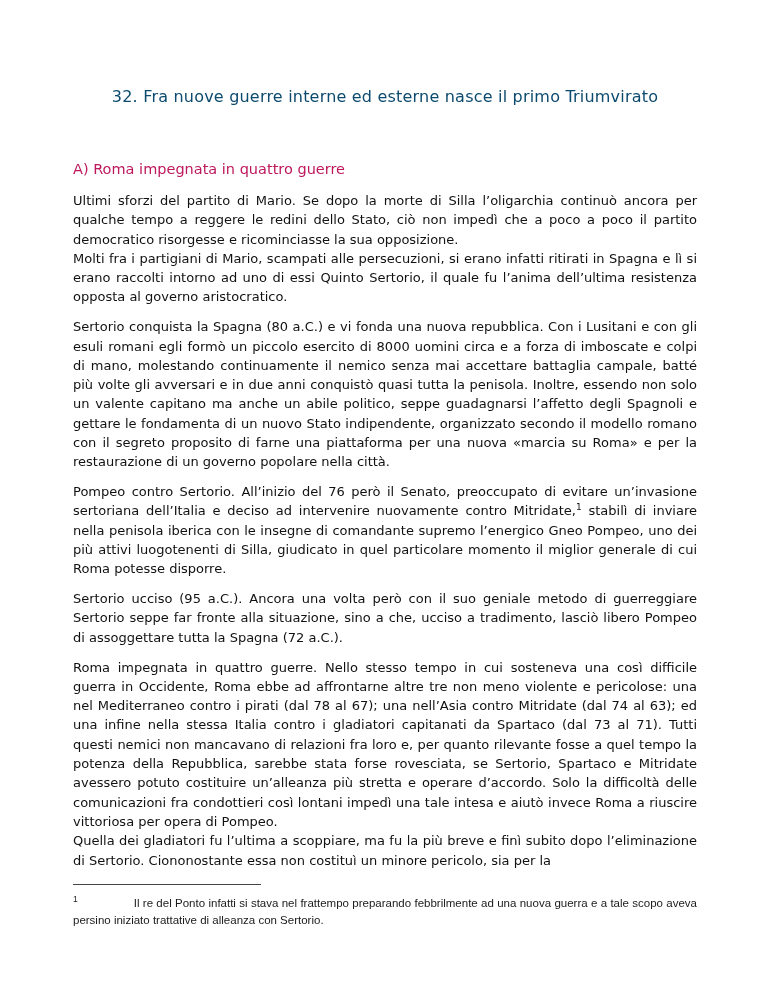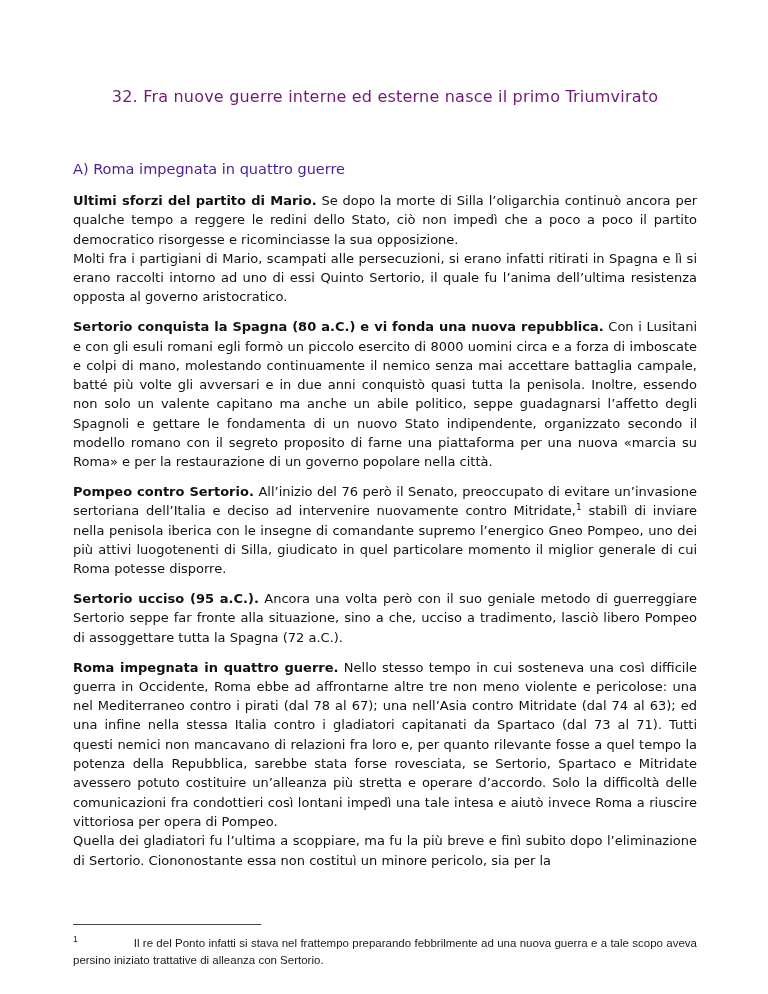--- a/index.html
+++ b/index.html
@@ -28,42 +28,42 @@
     font-weight: 400;
     text-align: center;
     letter-spacing: 0.2px;
     color: #2222dd;
   }
   .section {
     margin: 52px 0 0 0;
     font-size: 14.5px;
     line-height: 19px;
     font-weight: 400;
-    color: #4c1d95;
+    color: #be185d;
   }
   .paragraphs {
     margin-top: 12px;
   }
   p.body-par {
     margin: 0 0 10.5px 0;
     font-size: 13px;
     line-height: 19.3px;
     text-align: justify;
   }
   p.body-par .lead {
-    font-weight: bold;
+    font-weight: normal;
   }
   p.body-par sup {
     font-size: 9px;
     line-height: 0;
   }
   .footnote-area {
     position: absolute;
     left: 73px;
-    top: 924px;
+    top: 884px;
     width: 624px;
   }
   .fn-rule {
     width: 188px;
     height: 0;
     border-top: 1px solid #444444;
     margin-bottom: 6px;
   }
   p.footnote {
     margin: 0;
@@ -78,21 +78,21 @@
   }
   .fn-tab {
     display: inline-block;
     width: 56px;
   }
 </style>
 </head>
 <body>
 
 <div class="content">
-  <h1 class="title" style="color: #701a75; text-align: center;">32. Fra nuove guerre interne ed esterne nasce il primo Triumvirato</h1>
+  <h1 class="title" style="color: #0c4a6e; text-align: center;">32. Fra nuove guerre interne ed esterne nasce il primo Triumvirato</h1>
   <h2 class="section">A) Roma impegnata in quattro guerre</h2>
   <div class="paragraphs" id="paragraphs">
       <p class="body-par"><span class="lead">Ultimi sforzi del partito di Mario.</span><span> Se dopo la morte di Silla l’oligarchia continuò ancora per qualche tempo a reggere le redini dello Stato, ciò non impedì che a poco a poco il partito democratico risorgesse e ricominciasse la sua opposizione.</span><br><span>Molti fra i partigiani di Mario, scampati alle persecuzioni, si erano infatti ritirati in Spagna e lì si erano raccolti intorno ad uno di essi Quinto Sertorio, il quale fu l’anima dell’ultima resistenza opposta al governo aristocratico.</span></p>
       <p class="body-par"><span class="lead">Sertorio conquista la Spagna (80 a.C.) e vi fonda una nuova repubblica.</span><span> Con i Lusitani e con gli esuli romani egli formò un piccolo esercito di 8000 uomini circa e a forza di imboscate e colpi di mano, molestando continuamente il nemico senza mai accettare battaglia campale, batté più volte gli avversari e in due anni conquistò quasi tutta la penisola. Inoltre, essendo non solo un valente capitano ma anche un abile politico, seppe guadagnarsi l’affetto degli Spagnoli e gettare le fondamenta di un nuovo Stato indipendente, organizzato secondo il modello romano con il segreto proposito di farne una piattaforma per una nuova «marcia su Roma» e per la restaurazione di un governo popolare nella città.</span></p>
       <p class="body-par"><span class="lead">Pompeo contro Sertorio.</span><span> All’inizio del 76 però il Senato, preoccupato di evitare un’invasione sertoriana dell’Italia e deciso ad intervenire nuovamente contro Mitridate,</span><sup>1</sup><span> stabilì di inviare nella penisola iberica con le insegne di comandante supremo l’energico Gneo Pompeo, uno dei più attivi luogotenenti di Silla, giudicato in quel particolare momento il miglior generale di cui Roma potesse disporre.</span></p>
       <p class="body-par"><span class="lead">Sertorio ucciso (95 a.C.).</span><span> Ancora una volta però con il suo geniale metodo di guerreggiare Sertorio seppe far fronte alla situazione, sino a che, ucciso a tradimento, lasciò libero Pompeo di assoggettare tutta la Spagna (72 a.C.).</span></p>
       <p class="body-par"><span class="lead">Roma impegnata in quattro guerre.</span><span> Nello stesso tempo in cui sosteneva una così difficile guerra in Occidente, Roma ebbe ad affrontarne altre tre non meno violente e pericolose: una nel Mediterraneo contro i pirati (dal 78 al 67); una nell’Asia contro Mitridate (dal 74 al 63); ed una infine nella stessa Italia contro i gladiatori capitanati da Spartaco (dal 73 al 71). Tutti questi nemici non mancavano di relazioni fra loro e, per quanto rilevante fosse a quel tempo la potenza della Repubblica, sarebbe stata forse rovesciata, se Sertorio, Spartaco e Mitridate avessero potuto costituire un’alleanza più stretta e operare d’accordo. Solo la difficoltà delle comunicazioni fra condottieri così lontani impedì una tale intesa e aiutò invece Roma a riuscire vittoriosa per opera di Pompeo.</span><br><span>Quella dei gladiatori fu l’ultima a scoppiare, ma fu la più breve e finì subito dopo l’eliminazione di Sertorio. Ciononostante essa non costituì un minore pericolo, sia per la</span></p>
     </div>
 </div>
 

